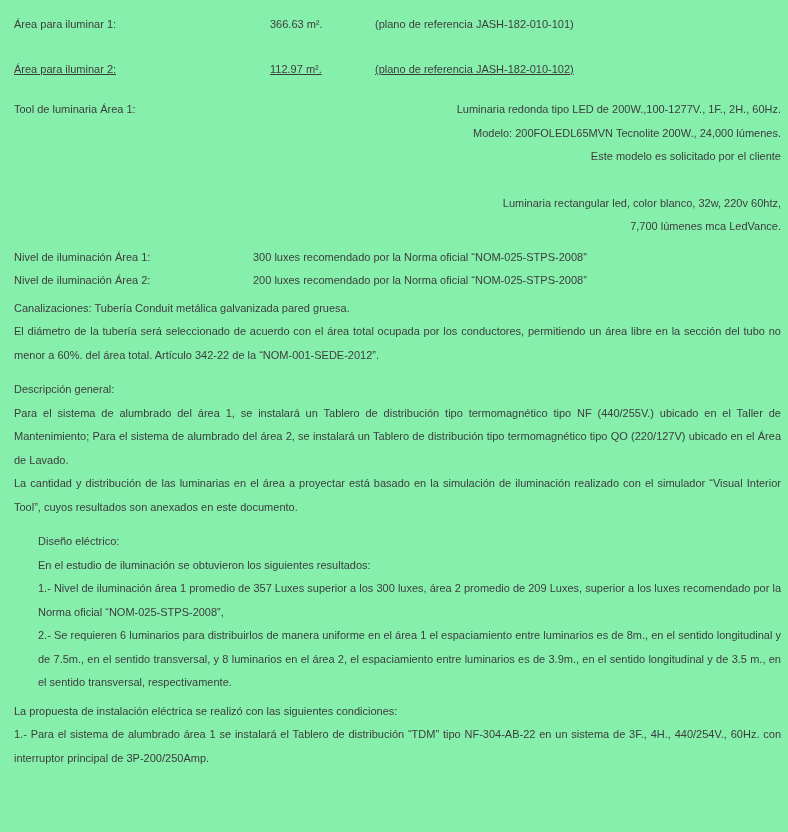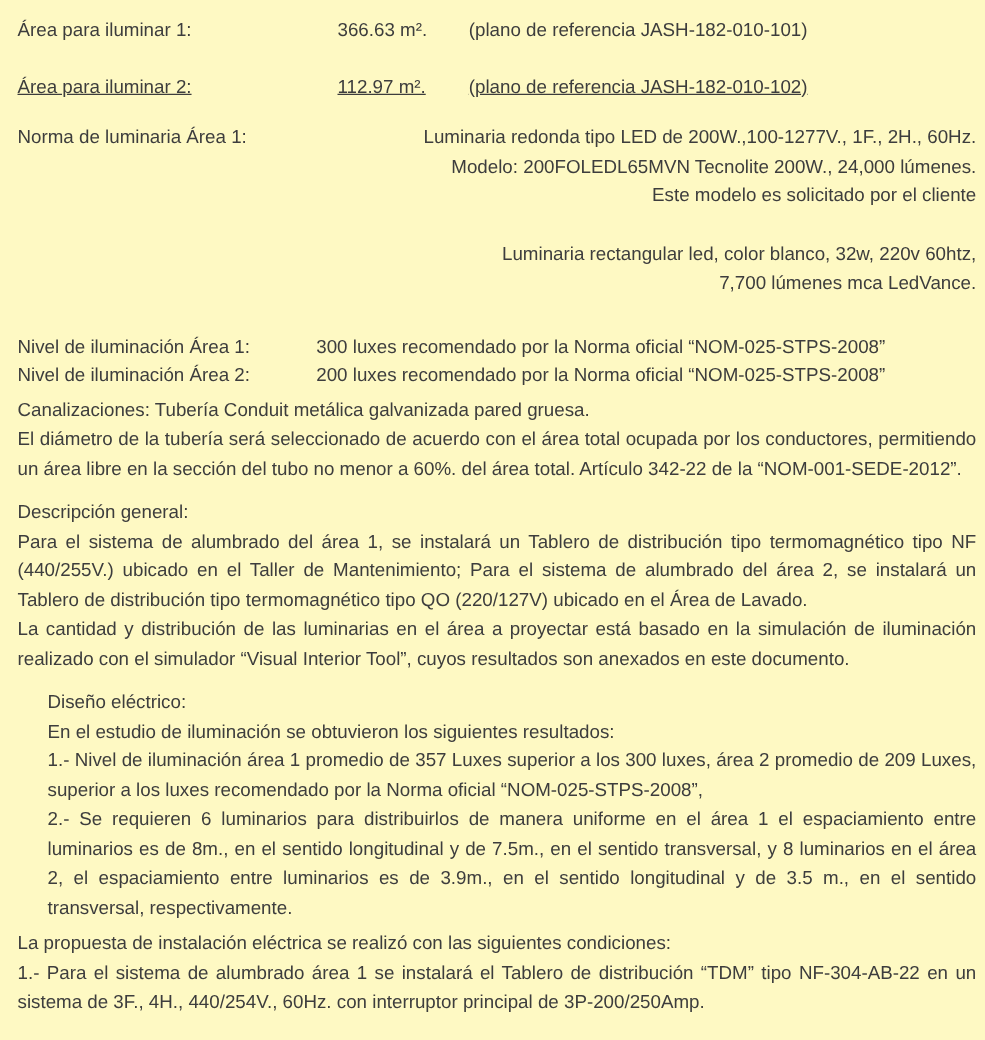--- a/index.html
+++ b/index.html
@@ -2,38 +2,38 @@
 <html><head>
 <meta charset="utf-8">
 <style>
   html, body { margin: 0; padding: 0; background: #ffffff; }
   .page {
     position: relative;
     width: 788px;
     height: 832px;
     box-sizing: border-box;
     padding: 13px 7px 0 14px;
-    background: #fef9c3;
+    background: #86efac;
     color: #3d3d3d;
     font-family: "Liberation Sans", "DejaVu Sans", sans-serif;
-    font-size: 15px;
+    font-size: 11px;
     line-height: 23.5px;
     overflow: hidden;
   }
   .row { display: flex; align-items: flex-start; }
   .row .lbl { width: 256px; flex: 0 0 256px; }
   .row.narrow .lbl { width: 239px; flex: 0 0 239px; }
   .row .amt { width: 105px; flex: 0 0 105px; }
   .row .val { flex: 1 1 auto; }
   .vlines div { white-space: pre-wrap; text-align: right; }
   .just { text-align: justify; }
   .mt-area2  { margin-top: 21px; text-decoration: underline; }
   .mt-lum1   { margin-top: 17px; }
   .mt-lum2   { margin-top: 23px; }
-  .mt-nivel  { margin-top: 27px; }
+  .mt-nivel  { margin-top: 7px; }
   .mt-canal  { margin-top: 4px; }
   .mt-desc   { margin-top: 11px; }
   .mt-diseno { margin-top: 11px; margin-left: 24px; }
   .mt-prop   { margin-top: 5px; }
 </style>
 </head>
 <body>
 
 <div class="page">
 
@@ -43,21 +43,21 @@
     <span class="val">(plano de referencia JASH-182-010-101)</span>
   </div>
 
   <div class="row mt-area2">
     <span class="lbl">Área para iluminar 2:</span>
     <span class="amt">112.97 m².</span>
     <span class="val">(plano de referencia JASH-182-010-102)</span>
   </div>
 
   <div class="row mt-lum1">
-    <span class="lbl">Norma de luminaria Área 1:</span>
+    <span class="lbl">Tool de luminaria Área 1:</span>
     <div class="val vlines">
       <div>Luminaria redonda tipo LED de 200W.,100-1277V., 1F., 2H., 60Hz.</div>
       <div>Modelo: 200FOLEDL65MVN Tecnolite 200W., 24,000 lúmenes.</div>
       <div>Este modelo es solicitado por el cliente</div>
     </div>
   </div>
 
   <div class="row mt-lum2">
     <div class="val vlines">
       <div>Luminaria rectangular led, color blanco, 32w, 220v 60htz,</div>

